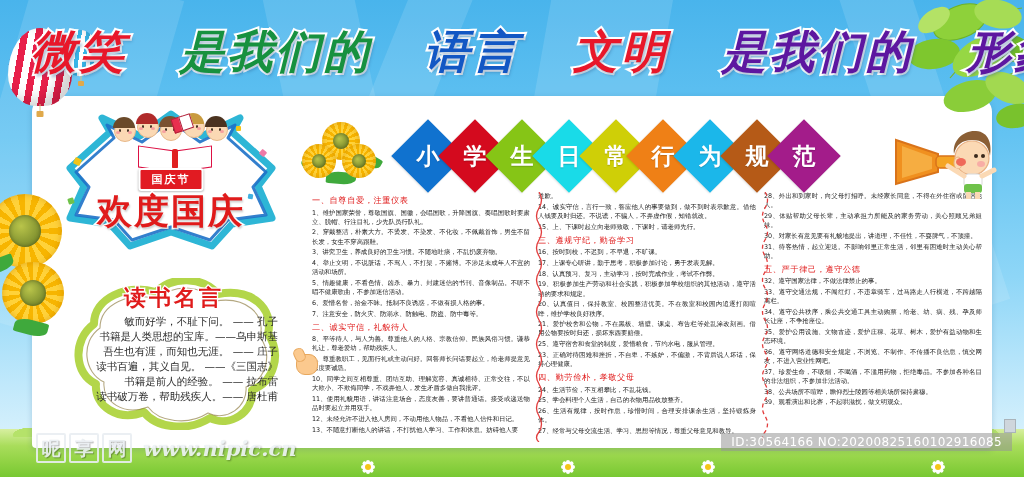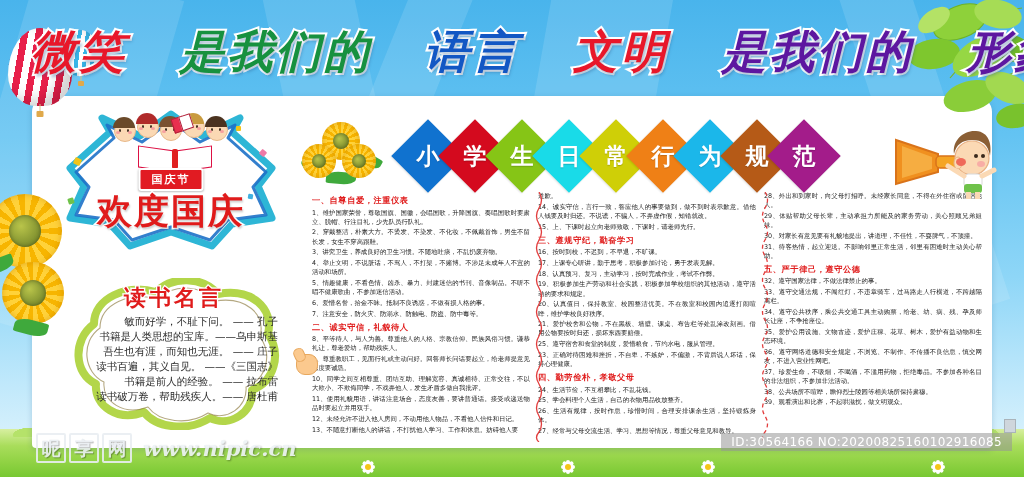--- a/index.html
+++ b/index.html
@@ -169,21 +169,21 @@
   }
 
   
   .mega{position:absolute;left:890px;top:118px;width:112px;height:82px;z-index:11;}
 
   
   .cols{position:absolute;left:312px;top:192px;width:678px;height:250px;display:flex;z-index:9;}
   .col{width:226px;padding-right:8px;box-sizing:border-box;}
   .col p{margin:0 0 1.5px 0;font-size:6.4px;line-height:9.2px;color:#1b1b1b;text-align:justify;
     font-family:"DejaVu Sans","Liberation Sans",sans-serif;}
-  .col h4{margin:3px 0 2.5px 0;font-size:8.2px;line-height:11px;color:#e01b1b;font-weight:bold;letter-spacing:.6px;
+  .col h4{margin:3px 0 2.5px 0;font-size:8.2px;line-height:11px;color:#e01b1b;font-weight:normal;letter-spacing:.6px;
     font-family:"DejaVu Sans","Liberation Sans",sans-serif;}
   .divider{position:absolute;top:0;width:10px;height:250px;}
   .divider.d1{left:222px;} .divider.d2{left:448px;}
 
   
   .hand{position:absolute;left:296px;top:348px;width:22px;height:26px;z-index:12;}
   .hand .palm{position:absolute;left:0;top:6px;width:20px;height:19px;background:#fbc98e;border:1.5px solid #e8a85e;border-radius:9px;}
   .hand .th{position:absolute;left:-2px;top:0px;width:9px;height:12px;background:#fbc98e;border:1.5px solid #e8a85e;border-radius:5px;transform:rotate(-25deg);}
 
   

